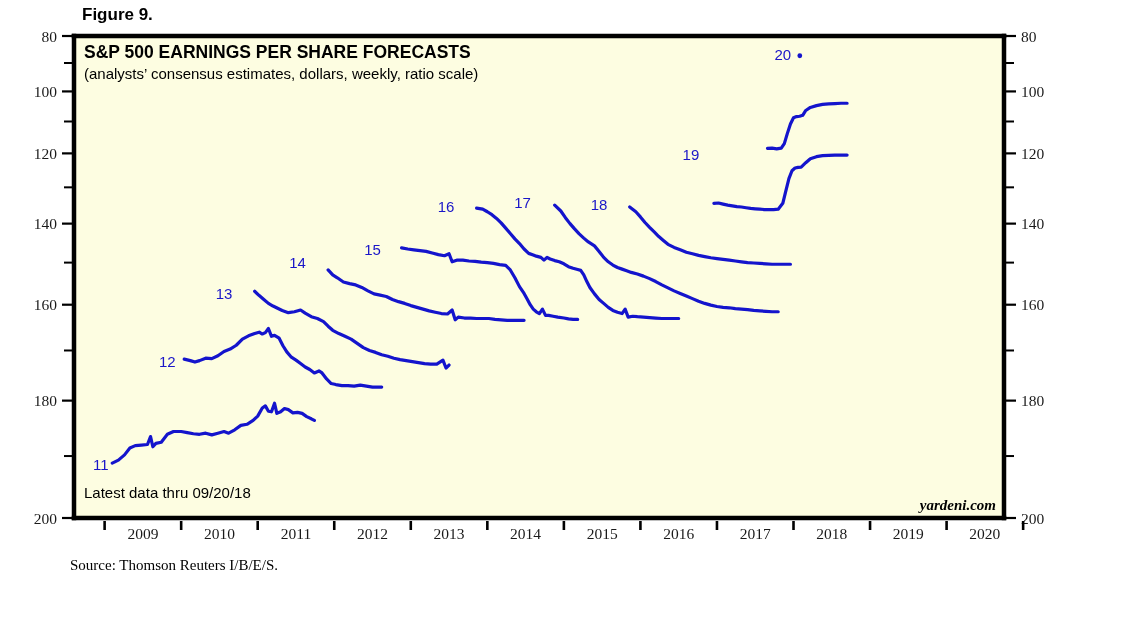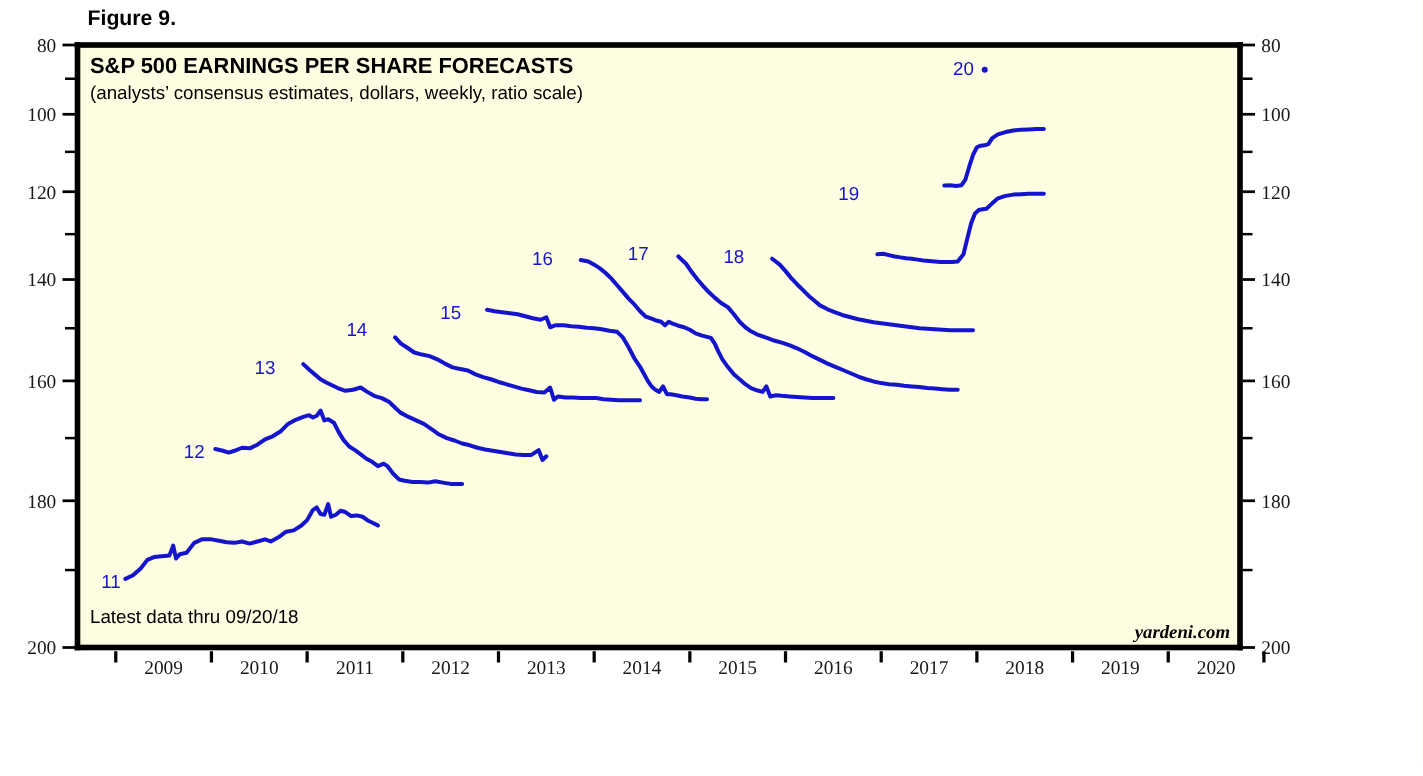--- a/index.html
+++ b/index.html
@@ -3,21 +3,21 @@
 <meta charset="utf-8">
 <style>
   html,body{margin:0;padding:0;}
   body{
     width:1138px;height:621px;
     background:#ffffff;
     font-family:"Liberation Serif", serif;
     overflow:hidden;
     position:relative;
   }
-  #figure-root{position:absolute;left:0;top:0;width:1030px;height:621px;}
+  #figure-root{position:absolute;left:12px;top:0;width:1030px;height:621px;}
 
   .fig-title{
     position:absolute;left:70px;top:5px;
     font-family:"Liberation Sans", sans-serif;
     font-weight:bold;font-size:17px;color:#000;
     letter-spacing:0px;
   }
 
   .source-line{
     position:absolute;left:58px;top:557px;
@@ -158,13 +158,14 @@
       <text x="587.0864197530923" y="210.16389246063568" class="series-label" fill="#1414cc" text-anchor="middle">18</text>
       <path d="M701.90,203.35 L706.49,202.99 L711.09,204.08 L715.68,205.16 L720.27,205.89 L724.86,206.62 L729.46,206.98 L734.05,207.71 L738.64,208.44 L743.23,208.80 L747.83,209.17 L752.42,209.54 L757.01,209.54 L761.60,209.54 L766.20,209.17 L770.79,203.35 L773.85,190.85 L776.91,178.64 L779.98,170.76 L783.04,168.05 L786.10,167.37 L789.16,167.04 L793.75,162.67 L798.35,158.67 L804.47,156.68 L810.59,155.69 L816.72,155.36 L822.84,155.03 L828.96,155.03 L835.09,155.03" class="series-path" stroke="#1414cc"></path>
       <text x="678.9382716049469" y="160.0275055392912" class="series-label" fill="#1414cc" text-anchor="middle">19</text>
       <path d="M755.48,148.47 L760.07,148.15 L764.67,148.80 L769.26,148.15 L772.32,143.61 L775.38,133.38 L778.44,123.97 L781.51,117.79 L784.57,116.56 L787.63,116.26 L790.69,115.34 L793.75,110.47 L798.35,107.45 L804.47,105.64 L810.59,104.44 L816.72,103.84 L822.84,103.54 L828.96,103.24 L835.09,103.24" class="series-path" stroke="#1414cc"></path>
       <text x="770.7901234567842" y="59.74110369846801" class="series-label" fill="#1414cc" text-anchor="middle">20</text>
       <circle cx="787.7901234567842" cy="55.74110369846801" r="2.4" fill="#1414cc"></circle>
       <text x="72" y="498" class="latest-note">Latest data thru 09/20/18</text>
       <text x="984" y="510" class="watermark">yardeni.com</text>
     </svg>
 
+  <div class="source-line">Source: Thomson Reuters I/B/E/S.</div>
 </div>
 
 </body></html>

